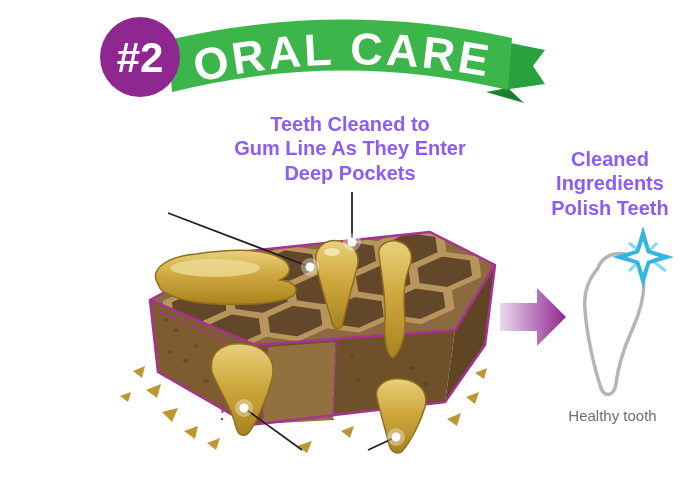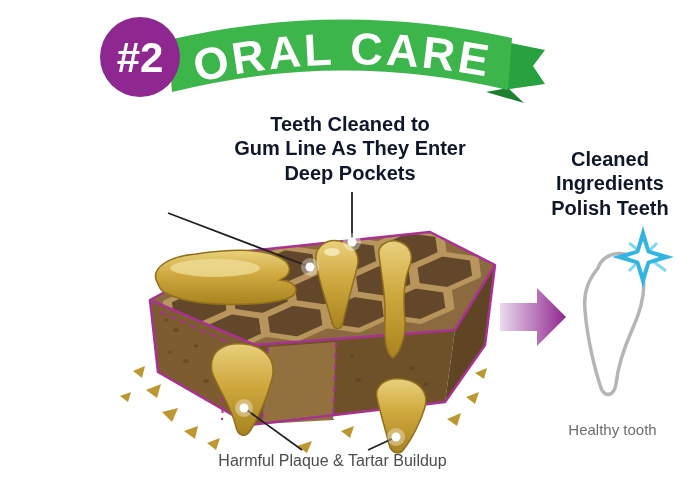--- a/index.html
+++ b/index.html
@@ -2,32 +2,32 @@
 <html><head>
 <meta charset="utf-8">
 <style>
   html,body { margin:0; padding:0; background:#ffffff; }
   .stage {
     position:relative; width:679px; height:489px; background:#ffffff;
     overflow:hidden; font-family:"Liberation Sans", sans-serif;
   }
   .stage svg { position:absolute; left:0; top:0; }
   .callout {
-    position:absolute; font-weight:bold; color:#0f172a;
+    position:absolute; font-weight:bold; color:#8b5cf6;
     text-align:center; white-space:pre-line; line-height:1.22;
     font-family:"Liberation Sans", sans-serif;
   }
   #teeth-cleaned    { left:210px; top:112px; width:280px; font-size:20px; }
   #thin-walls       { left:5px;   top:172px; width:165px; font-size:20px; }
   #select-ingredients { left:546px; top:147px; width:128px; font-size:20px; }
   .minor-label {
     position:absolute; text-align:center; font-weight:normal;
     font-family:"Liberation Sans", sans-serif;
   }
-  #healthy-tooth  { left:550px; top:407px; width:125px; font-size:15px; color:#6d6e71;margin-top:14px; }
+  #healthy-tooth  { left:550px; top:407px; width:125px; font-size:15px; color:#6d6e71; }
   #plaque-caption { left:180px; top:452px; width:305px; font-size:16px; color:#4d4d4f; }
   svg text { font-family:"Liberation Sans", sans-serif; }
 </style>
 </head>
 <body>
 
 <div class="stage">
 
   <svg width="679" height="489" viewBox="0 0 679 489">
     <defs>
@@ -167,15 +167,14 @@
     </g>
   </svg>
 
   <div class="callout" id="teeth-cleaned">Teeth Cleaned to
 Gum Line As They Enter
 Deep Pockets</div>
   <div class="callout" id="select-ingredients">Cleaned
 Ingredients
 Polish Teeth</div>
   <div class="minor-label" id="healthy-tooth">Healthy tooth</div>
-  <div class="minor-label" id="plaque-caption">Harmful Plaque &amp; Tartar Buildup</div>
 
 </div>
 
 </body></html>

